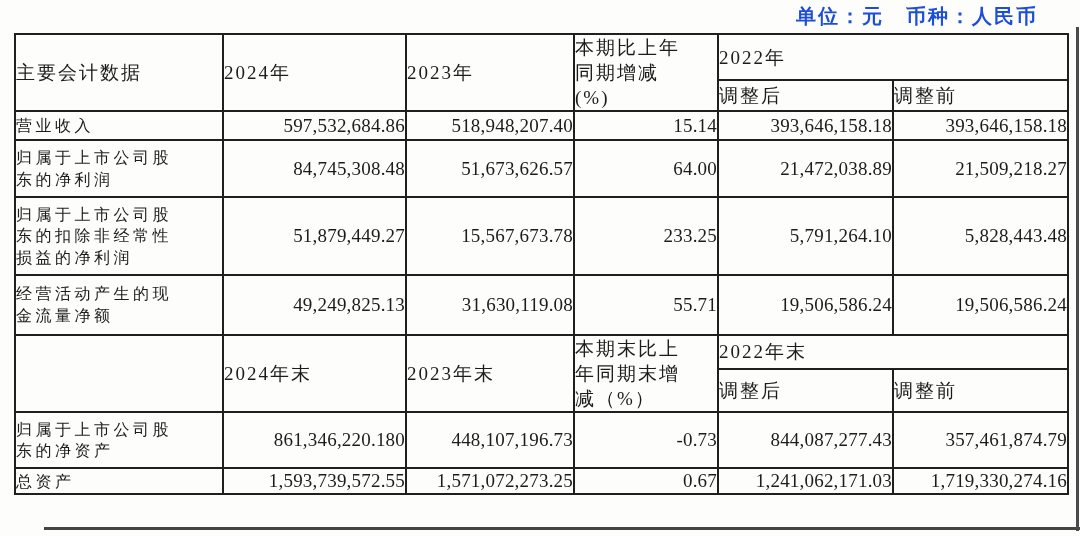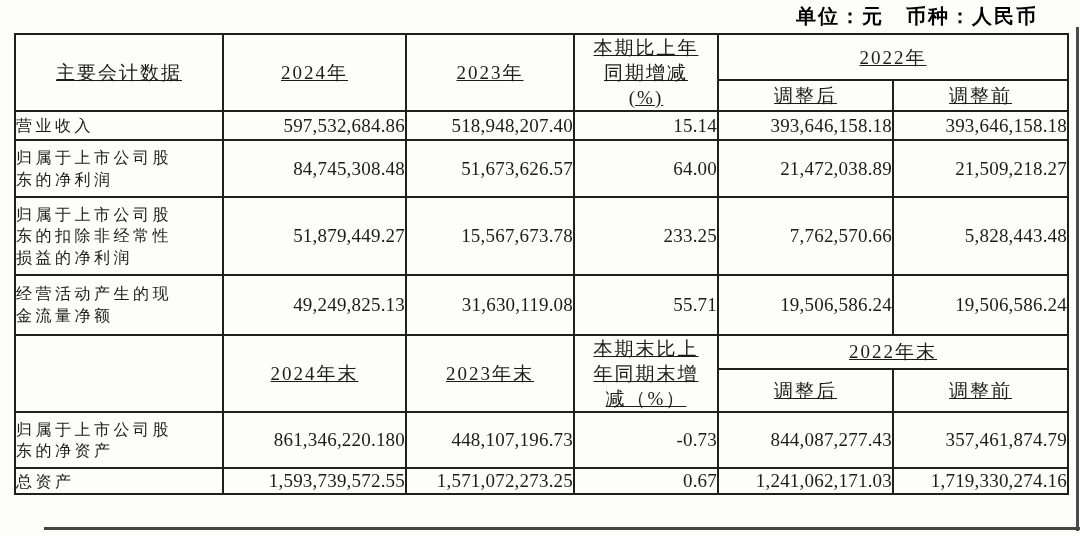--- a/index.html
+++ b/index.html
@@ -4,41 +4,39 @@
 <style>
   html,body{margin:0;padding:0;}
   body{
     width:1080px;height:536px;position:relative;overflow:hidden;
     background:#fdfdfc;
     font-family:"Liberation Serif","DejaVu Serif",serif;
     color:#1c1c1c;
   }
   .unit-line{
     position:absolute;top:3px;right:42px;
-    font-size:20px;letter-spacing:2px;font-weight:600;color:#000000;
+    font-size:20px;letter-spacing:2px;font-weight:600;color:#1d4ed8;
     white-space:pre;
   }
   table.fin{
     position:absolute;left:14px;top:33px;
     border-collapse:collapse;table-layout:fixed;
     width:1053px;
     font-size:19px;
   }
   table.fin td{
     border:2px solid #1f1f1f;
     vertical-align:middle;
     overflow:hidden;
     padding:0;
   }
   td.hd{
-    text-align:center;
     letter-spacing:2px;
     line-height:1.32;
     padding:2px 4px;
-    text-decoration:underline;
   }
   td.ml{white-space:pre-line;}
   td.lab{
     text-align:left;
     padding:2px 8px 2px 11px;
     letter-spacing:3.5px;
     line-height:1.36;
     white-space:pre-line;
     font-size:16px;
   }
@@ -114,21 +112,21 @@
     <td class="num">21,472,038.89</td>
     <td class="num">21,509,218.27</td>
   </tr>
   <tr class="r3">
     <td class="lab">归属于上市公司股
 东的扣除非经常性
 损益的净利润</td>
     <td class="num">51,879,449.27</td>
     <td class="num">15,567,673.78</td>
     <td class="num">233.25</td>
-    <td class="num">7,762,570.66</td>
+    <td class="num">5,791,264.10</td>
     <td class="num">5,828,443.48</td>
   </tr>
   <tr class="r4">
     <td class="lab">经营活动产生的现
 金流量净额</td>
     <td class="num">49,249,825.13</td>
     <td class="num">31,630,119.08</td>
     <td class="num">55.71</td>
     <td class="num">19,506,586.24</td>
     <td class="num">19,506,586.24</td>

